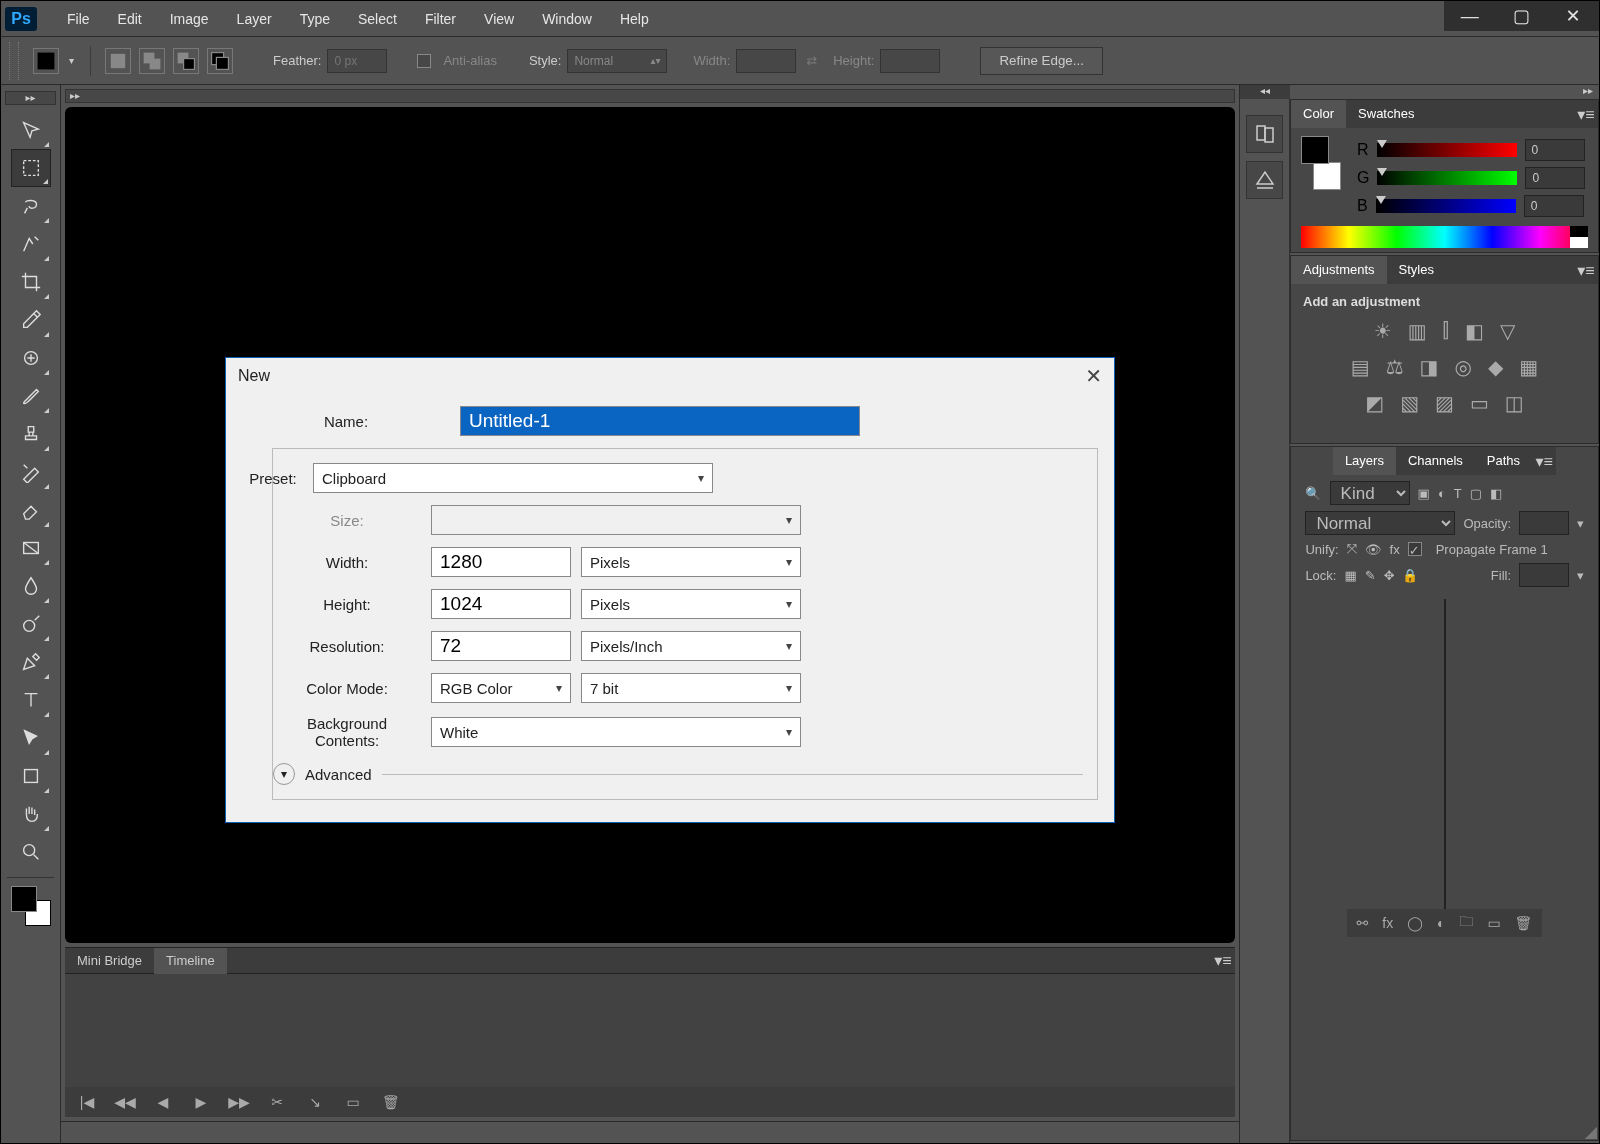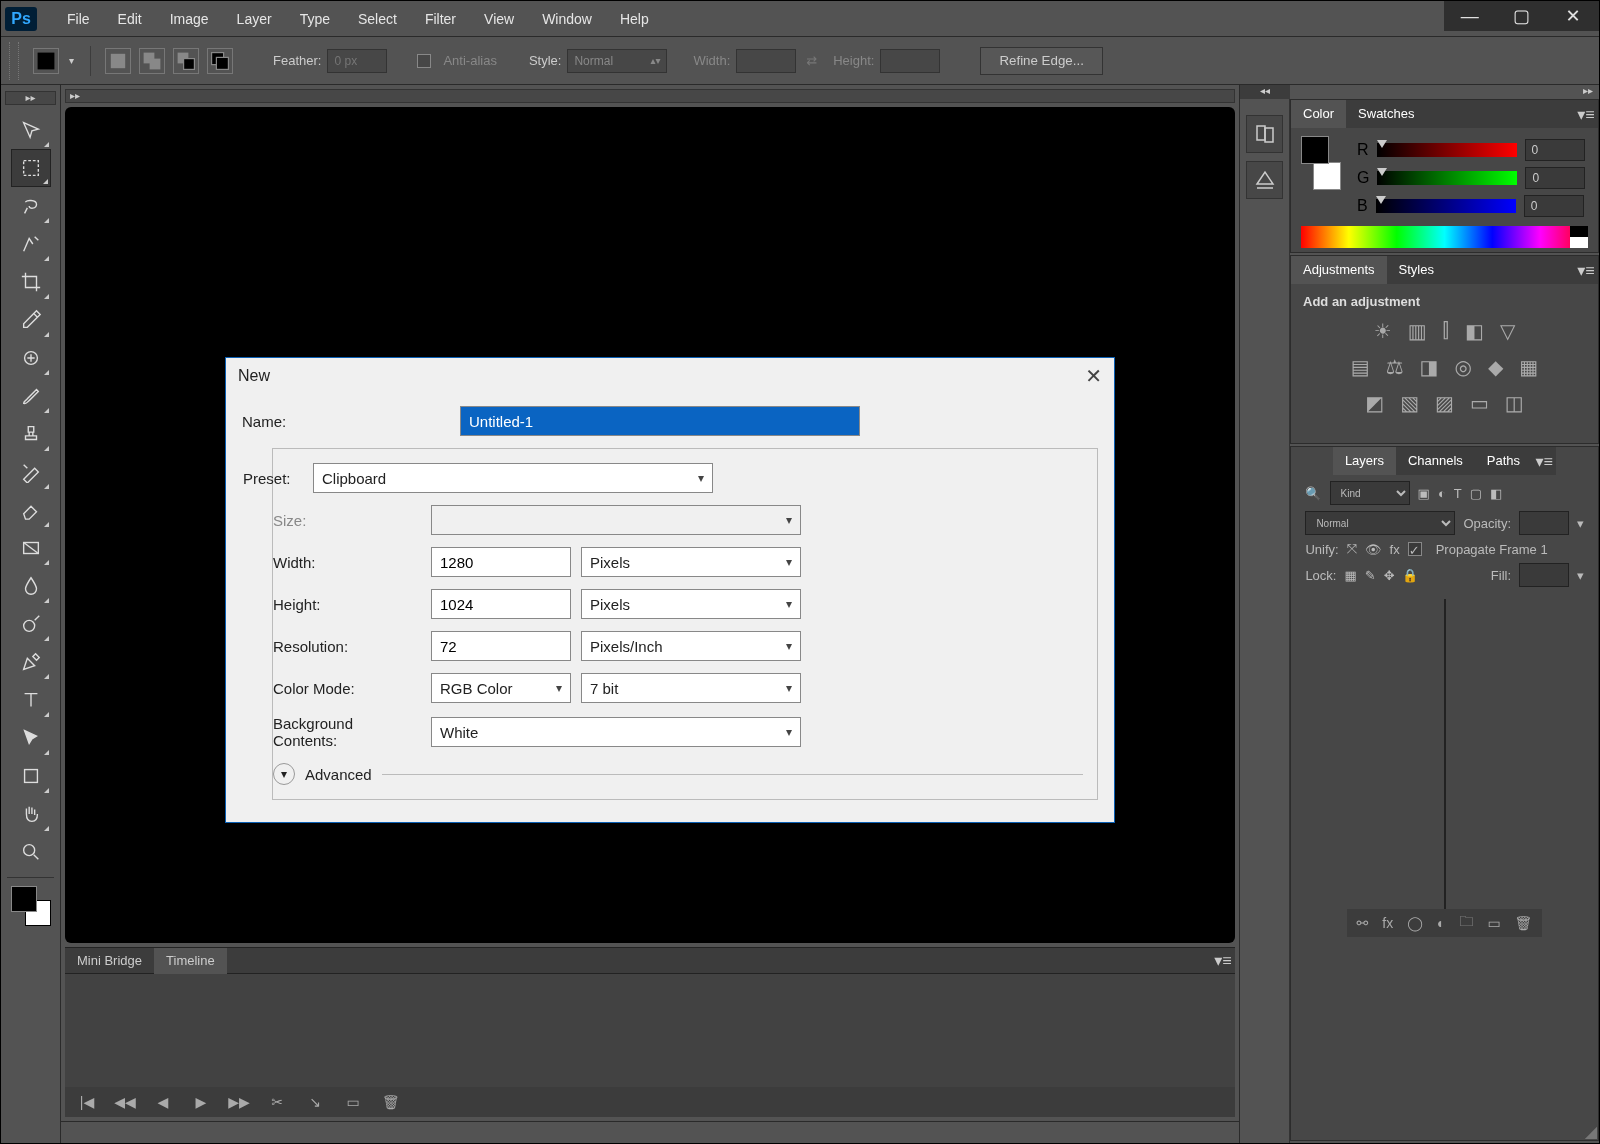--- a/index.html
+++ b/index.html
@@ -87,35 +87,35 @@
 
 
 .adj-body{ padding:10px 12px 16px 12px;}
 .adj-title{ color:#ddd; font-size:13px; font-weight:600; margin-bottom:10px;}
 .adj-grid{ display:flex; gap:16px; justify-content:center; margin-bottom:12px;}
 .adj-grid span{ color:#aaa; font-size:20px;}
 
 
 .layers-body{ padding:6px 8px;}
 .lrow{ display:flex; align-items:center; gap:8px; color:#bbb; font-size:13px; margin-bottom:6px;}
-.lselect{ background:#3a3a3a; border:1px solid #222; color:#bbb; height:24px; font-size:10px; padding:0 6px;}
+.lselect{ background:#3a3a3a; border:1px solid #222; color:#bbb; height:24px; font-size:17px; padding:0 6px;}
 .layers-canvas{ height:310px; background:#3a3a3a; border:1px solid #222;}
 .layers-foot{ height:28px; background:#3c3c3c; display:flex; align-items:center; justify-content:flex-end; gap:14px; padding:0 10px;}
 .layers-foot span{ color:#aaa; font-size:14px;}
 
 
 .dialog{ position:absolute; left:160px; top:250px; width:890px; background:#f0f0f0; border:1px solid #0a5fb4; box-shadow:0 4px 18px rgba(0,0,0,.5); font-size:15px; color:#222;}
 .dlg-title{ height:36px; display:flex; align-items:center; justify-content:space-between; padding:0 12px; font-size:16px;}
 .dlg-close{ font-size:20px; color:#444;}
 .dlg-body{ display:flex; padding:12px 16px 22px 16px; gap:20px;}
 .dlg-left{ flex:1;}
 .dlg-right{ width:190px; display:flex; flex-direction:column; gap:10px;}
 .frow{ display:flex; align-items:center; gap:10px; margin-bottom:12px;}
-.flab{ width:208px; text-align:left;}
-.ftext{ border:1px solid #888; height:30px; padding:0 8px; font-size:15px; background:#fff;}
+.flab{ width:208px; text-align:center;}
+.ftext{ border:1px solid #888; height:30px; padding:0 8px; font-size:19px; background:#fff;}
 .ftext.sel{ background:#0a64c2; color:#fff;}
 .fsel{ border:1px solid #888; height:30px; background:#fff; display:flex; align-items:center; justify-content:space-between; padding:0 8px;}
 .fsel .cv{ flex:1;}
 .fsel .ar{ font-size:12px; color:#444;}
 .fieldset{ border:1px solid #bbb; margin-left:30px; padding:14px 14px 14px 0;}
 .dlg-btn{ height:32px; border:1px solid #888; background:#eaeaea; font-size:15px;}
 .dlg-btn.primary{ border:2px solid #0a5fb4;}
 .dlg-btn[disabled]{ color:#9a9a9a;}
 .imgsize{ text-align:center; margin-top:30px;}
 .adv-row{ display:flex; align-items:center; gap:10px; margin-top:14px;}

